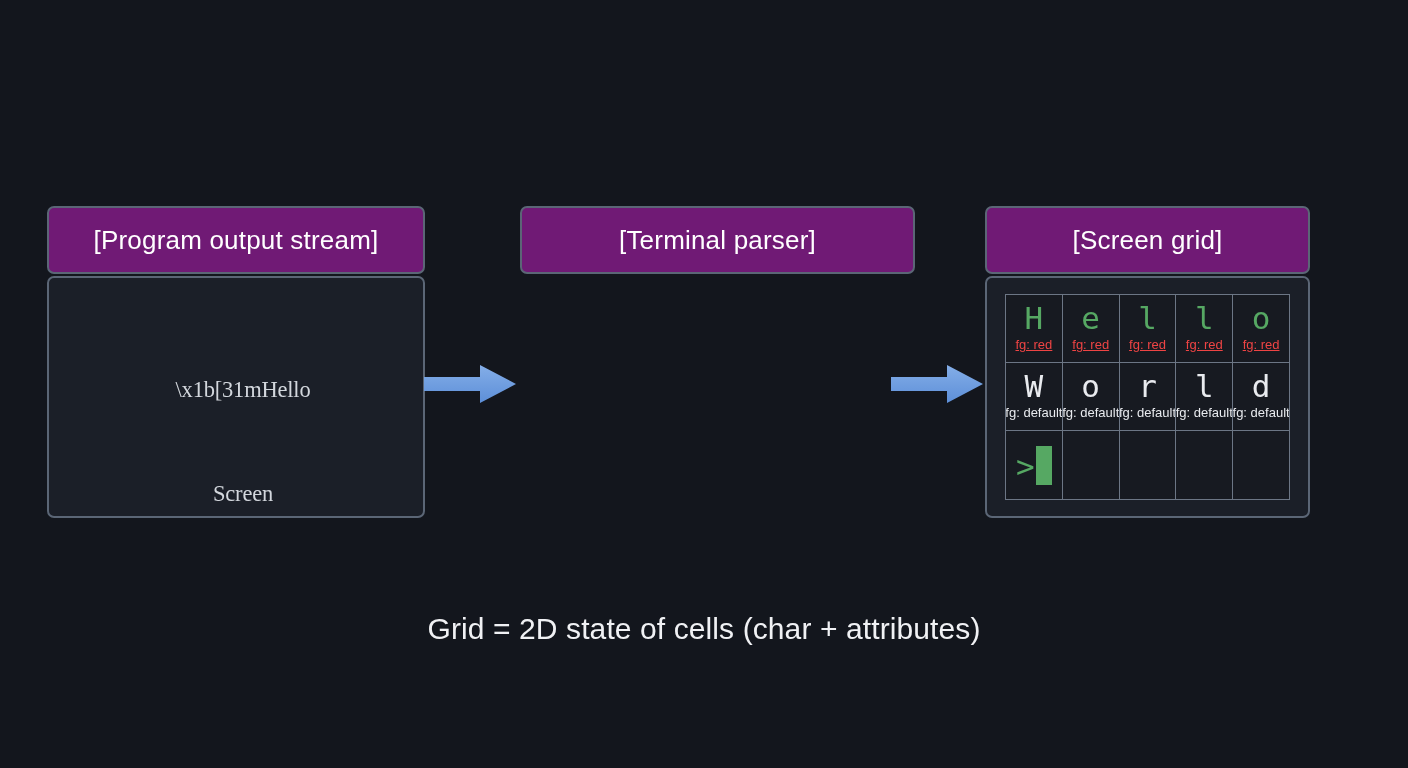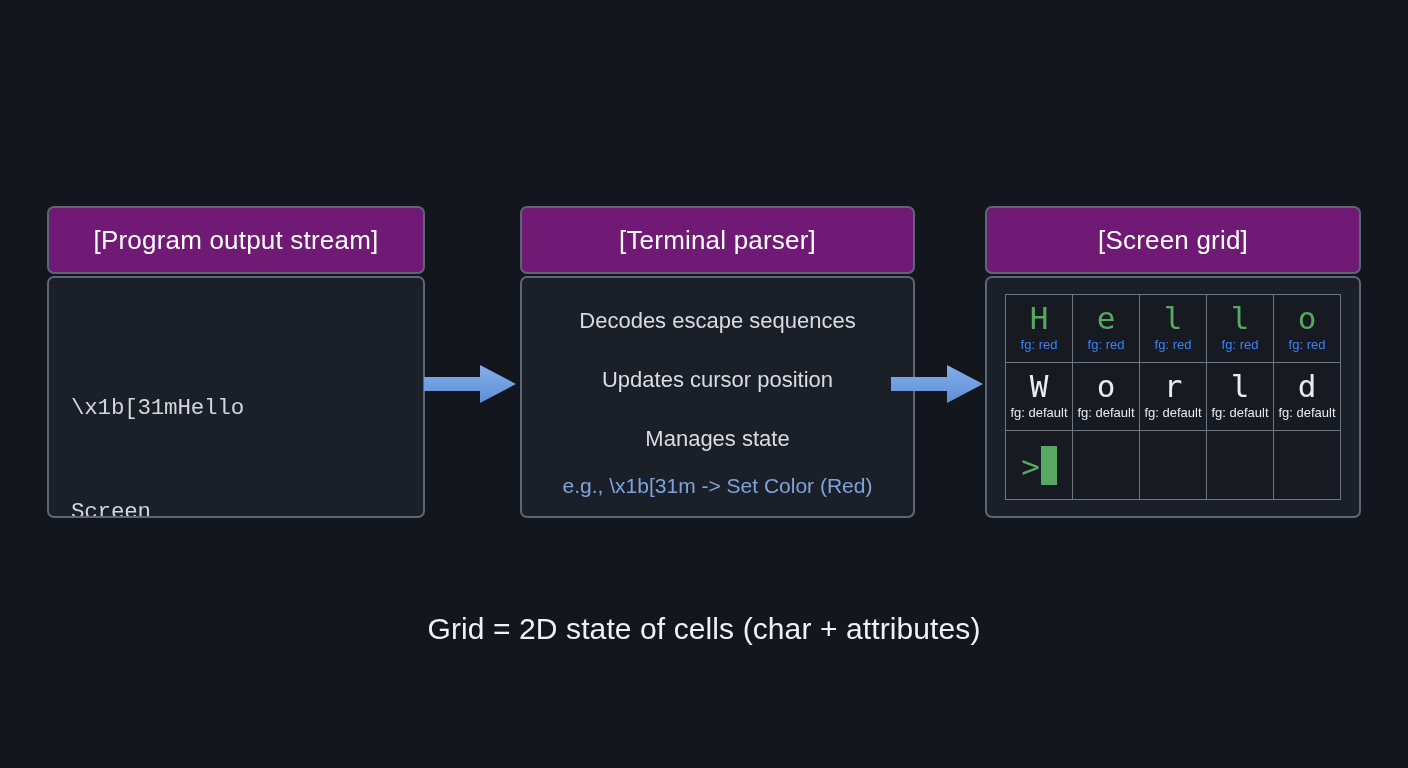--- a/index.html
+++ b/index.html
@@ -51,28 +51,29 @@
     border-radius: 7px;
     background: #1b1f28;
     overflow: hidden;
   }
 
   
   #panel-stream { left: 47px; width: 378px; }
   .stream-code {
     position: absolute;
     left: 22px;
-    top: 44px;
+    top: 26px;
     right: 8px;
-    font-family: Liberation Mono, monospace;
+    font-family: Liberation Serif, serif;
     font-size: 22.5px;
     line-height: 34.5px;
     color: #d3d7dd;
     white-space: pre;
     letter-spacing: -0.2px;
+    text-align: center;
   }
 
   
   #panel-parser { left: 520px; width: 395px; }
   .parser-lines {
     position: absolute;
     left: 10px;
     right: 10px;
     top: 30px;
     bottom: 14px;
@@ -92,21 +93,21 @@
     left: 0;
     right: 0;
     bottom: 18px;
     text-align: center;
     font-size: 21px;
     color: #7ea4dd;
     white-space: nowrap;
   }
 
   
-  #panel-grid { left: 985px; width: 376px; padding-left: 32px; }
+  #panel-grid { left: 985px; width: 325px; padding-left: 32px; }
   .grid-wrap {
     position: absolute;
     left: 18px;
     top: 16px;
     right: 18px;
     bottom: 16px;
     border: 1px solid #6c7685;
     box-sizing: border-box;
     display: flex;
     flex-direction: column;
@@ -141,21 +142,21 @@
     align-items: center;
   }
   .cell-attr {
     font-size: 13px;
     line-height: 16px;
     margin-top: -2px;
     white-space: nowrap;
   }
   .c-green { color: #56a863; }
   .c-white { color: #e9ebef; }
-  .a-green { color: #3b82f6; }
+  .a-green { color: #ef4444; text-decoration: underline; }
   .a-white { color: #e9ebef; }
 
   
   .cursor-cell-inner {
     display: flex;
     align-items: center;
     justify-content: center;
     height: 100%;
     width: 100%;
     gap: 1px;
@@ -220,28 +221,20 @@
         <stop offset="0%" stop-color="#84aee8"></stop>
         <stop offset="100%" stop-color="#5d8fd8"></stop>
       </linearGradient>
     </defs>
     <path d="M0,15 L56,15 L56,3 L92,22 L56,41 L56,29 L0,29 Z" fill="url(#ag1)"></path>
   </svg>
 </div>
 
 <div class="panel" id="panel-parser">
   <div class="panel-title">[Terminal parser]</div>
-  <div class="panel-body">
-    <div class="parser-lines">
-      <div class="parser-line">Decodes escape sequences</div>
-      <div class="parser-line">Updates cursor position</div>
-      <div class="parser-line">Manages state</div>
-    </div>
-    <div class="parser-note">e.g., \x1b[31m -&gt; Set Color (Red)</div>
-  </div>
 </div>
 
 <div class="arrow" id="arrow-2">
   <svg width="92" height="44" viewBox="0 0 92 44" xmlns="http://www.w3.org/2000/svg">
     <defs>
       <linearGradient id="ag2" x1="0" y1="0" x2="0" y2="1">
         <stop offset="0%" stop-color="#84aee8"></stop>
         <stop offset="100%" stop-color="#5d8fd8"></stop>
       </linearGradient>
     </defs>

